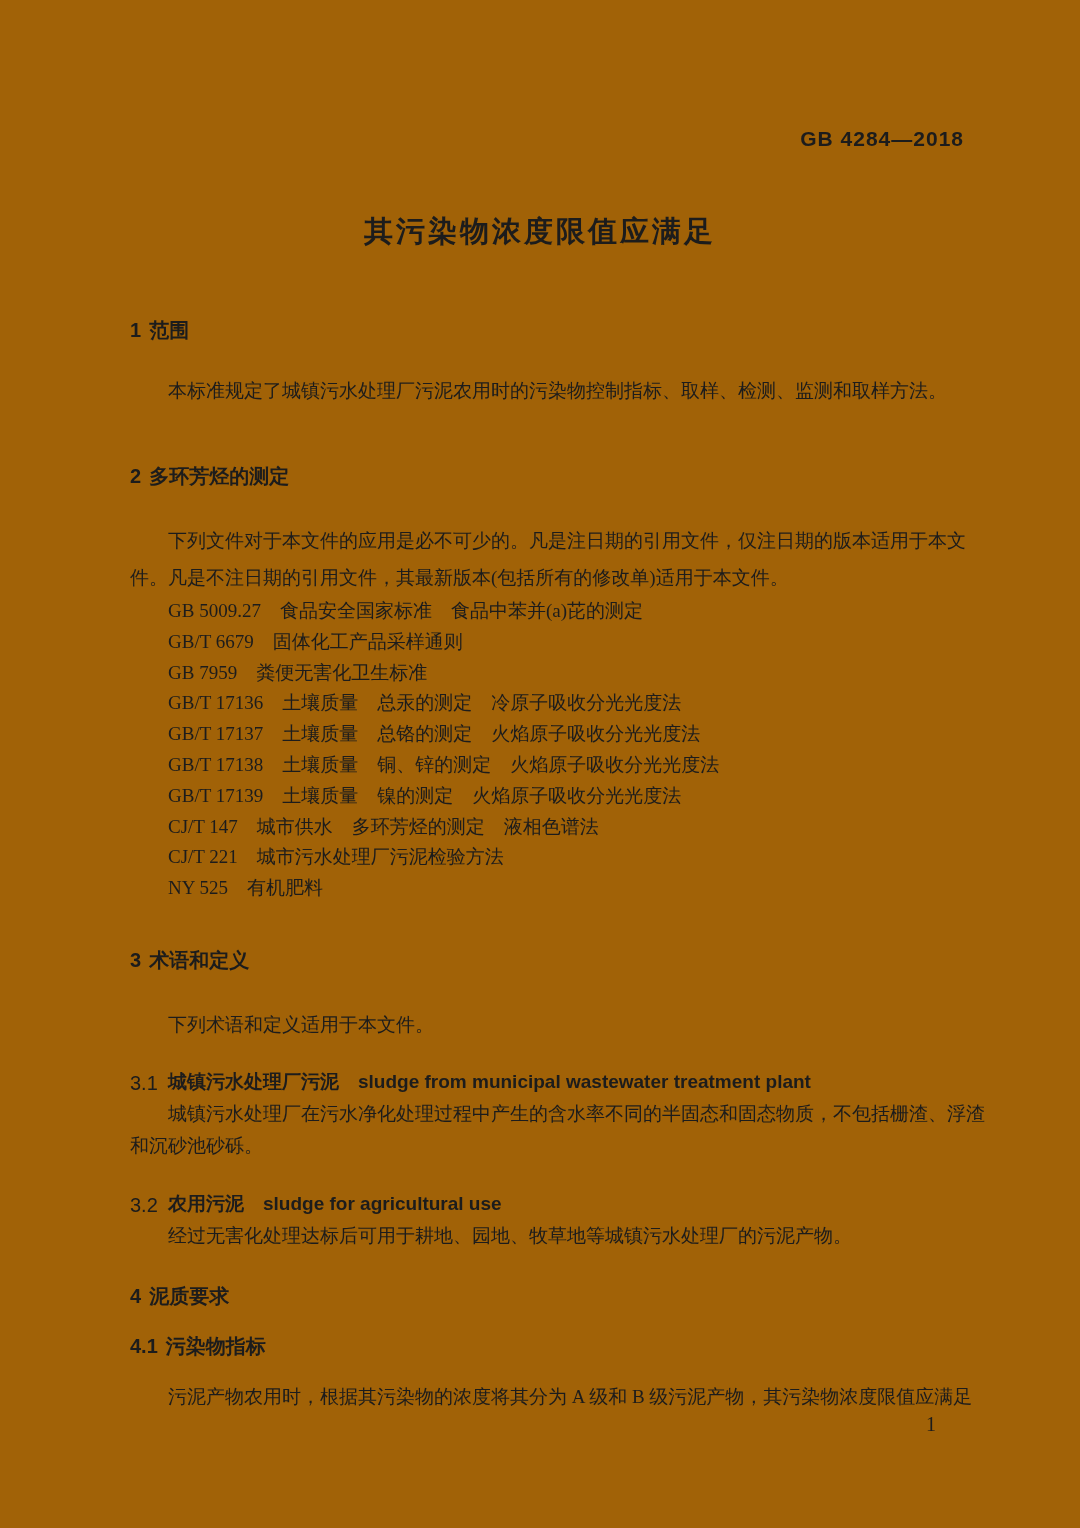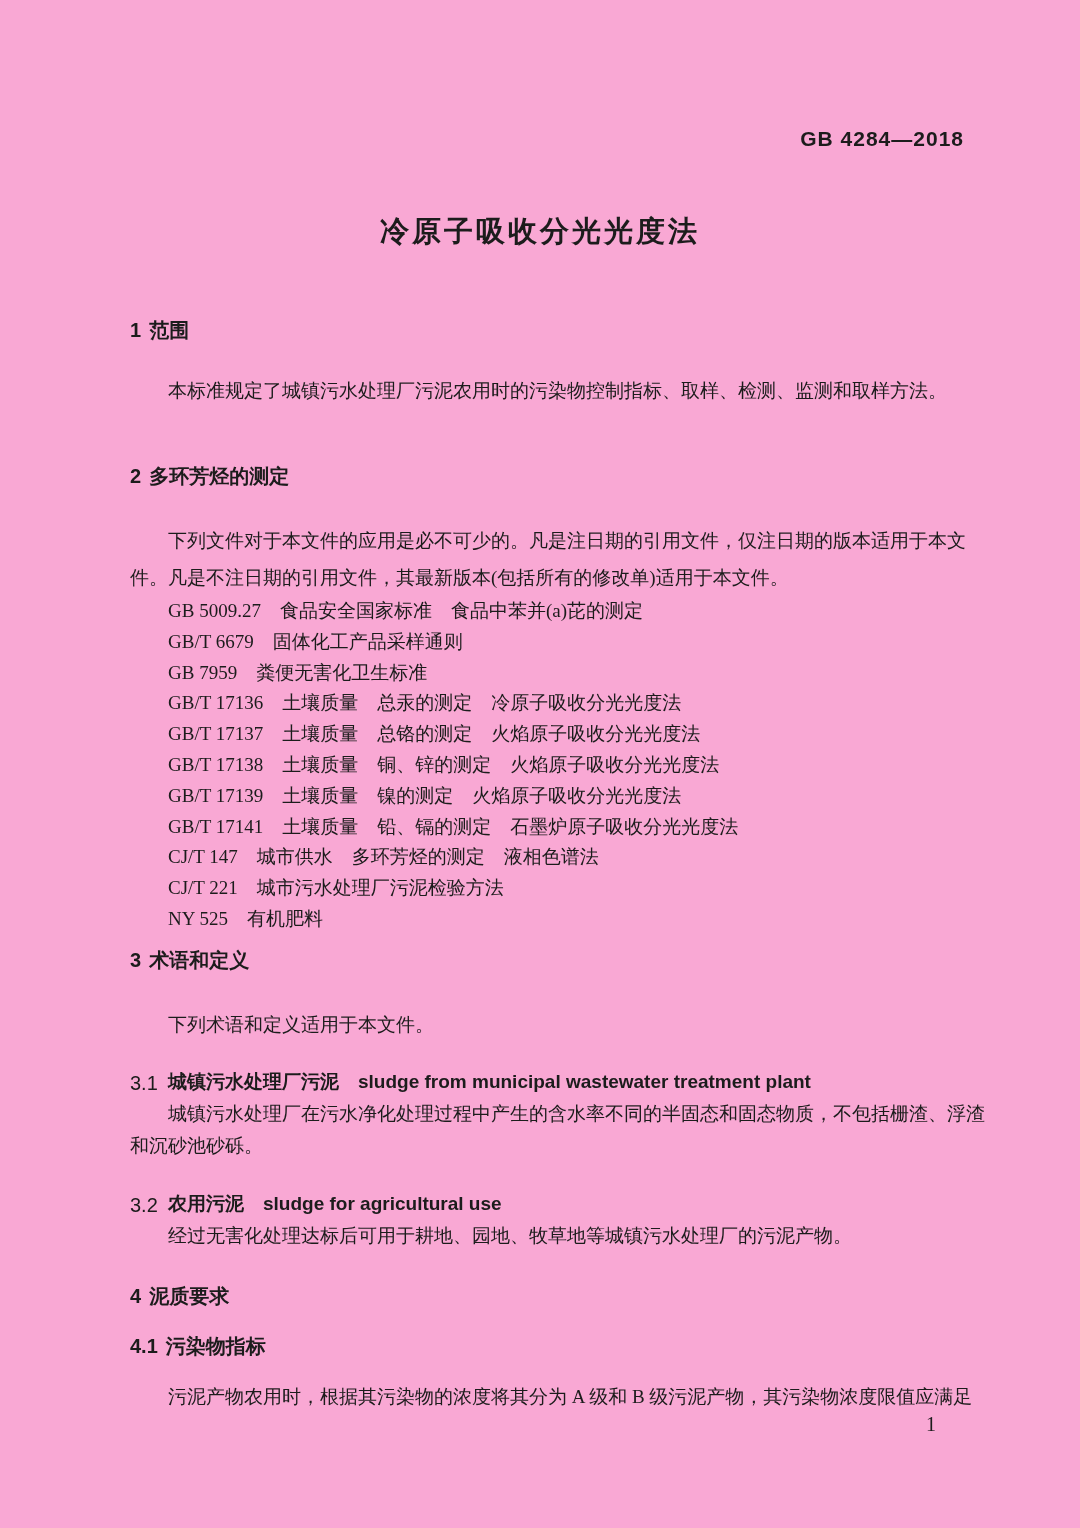--- a/index.html
+++ b/index.html
@@ -1,20 +1,20 @@
 <!DOCTYPE html>
 <html lang="zh"><head>
 <meta charset="utf-8">
 <style>
   html,body{margin:0;padding:0;background:#e8e8e8;}
   .page{
     position:relative;
     width:1080px;height:1528px;
     margin:0 auto;
-    background:#f9a8d4;
+    background:#a16207;
     color:#1c1c1c;
     font-family:"Liberation Serif", serif;
     overflow:hidden;
   }
   .std-num{
     position:absolute;top:127px;right:116px;
     font-family:"Liberation Sans", sans-serif;
     font-weight:700;font-size:21px;letter-spacing:1px;
   }
   .doc-title{
@@ -47,42 +47,41 @@
   }
   .pageno{position:absolute;top:1413px;left:926px;font-size:20px;}
 </style>
 </head>
 <body>
 
 <div class="page">
 
   <div class="std-num">GB 4284—2018</div>
 
-  <div class="doc-title">冷原子吸收分光光度法</div>
+  <div class="doc-title">其污染物浓度限值应满足</div>
 
   <h2 class="block sec-h" style="top:316px">
     <span class="n">1</span><span class="t">范围</span>
   </h2>
   <div class="block" style="top:372px">
     <p class="body-p">本标准规定了城镇污水处理厂污泥农用时的污染物控制指标、取样、检测、监测和取样方法。</p>
   </div>
 
   <h2 class="block sec-h" style="top:462px">
     <span class="n">2</span><span class="t">多环芳烃的测定</span>
   </h2>
   <p class="block body-p" style="top:522px">下列文件对于本文件的应用是必不可少的。凡是注日期的引用文件，仅注日期的版本适用于本文件。凡是不注日期的引用文件，其最新版本(包括所有的修改单)适用于本文件。</p>
   <ul class="block refs" style="top:588px">
     <li>GB 5009.27　食品安全国家标准　食品中苯并(a)芘的测定</li>
     <li>GB/T 6679　固体化工产品采样通则</li>
     <li>GB 7959　粪便无害化卫生标准</li>
     <li>GB/T 17136　土壤质量　总汞的测定　冷原子吸收分光光度法</li>
     <li>GB/T 17137　土壤质量　总铬的测定　火焰原子吸收分光光度法</li>
     <li>GB/T 17138　土壤质量　铜、锌的测定　火焰原子吸收分光光度法</li>
     <li>GB/T 17139　土壤质量　镍的测定　火焰原子吸收分光光度法</li>
-    <li>GB/T 17141　土壤质量　铅、镉的测定　石墨炉原子吸收分光光度法</li>
     <li>CJ/T 147　城市供水　多环芳烃的测定　液相色谱法</li>
     <li>CJ/T 221　城市污水处理厂污泥检验方法</li>
     <li>NY 525　有机肥料</li>
   </ul>
 
   <h2 class="block sec-h" style="top:946px">
     <span class="n">3</span><span class="t">术语和定义</span>
   </h2>
   <p class="block body-p" style="top:1006px">下列术语和定义适用于本文件。</p>
 

